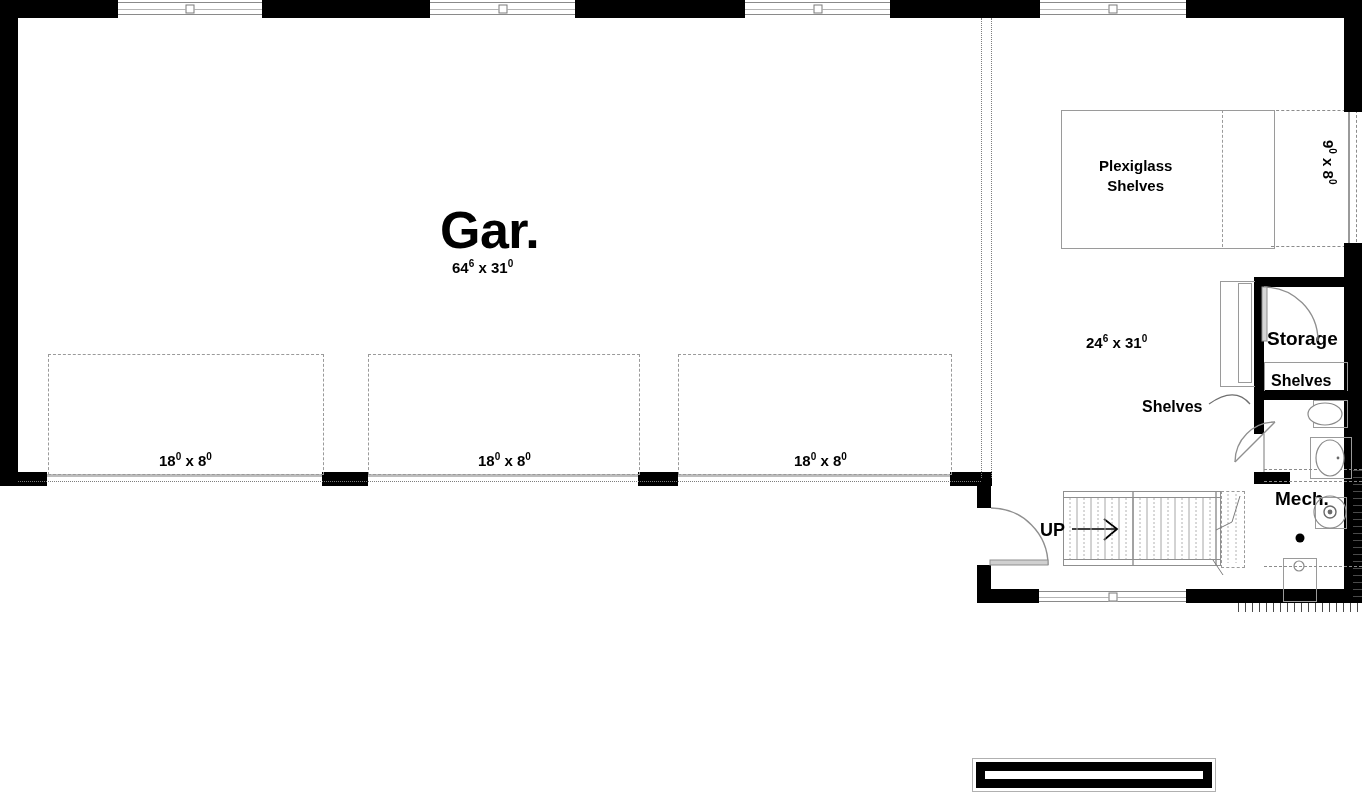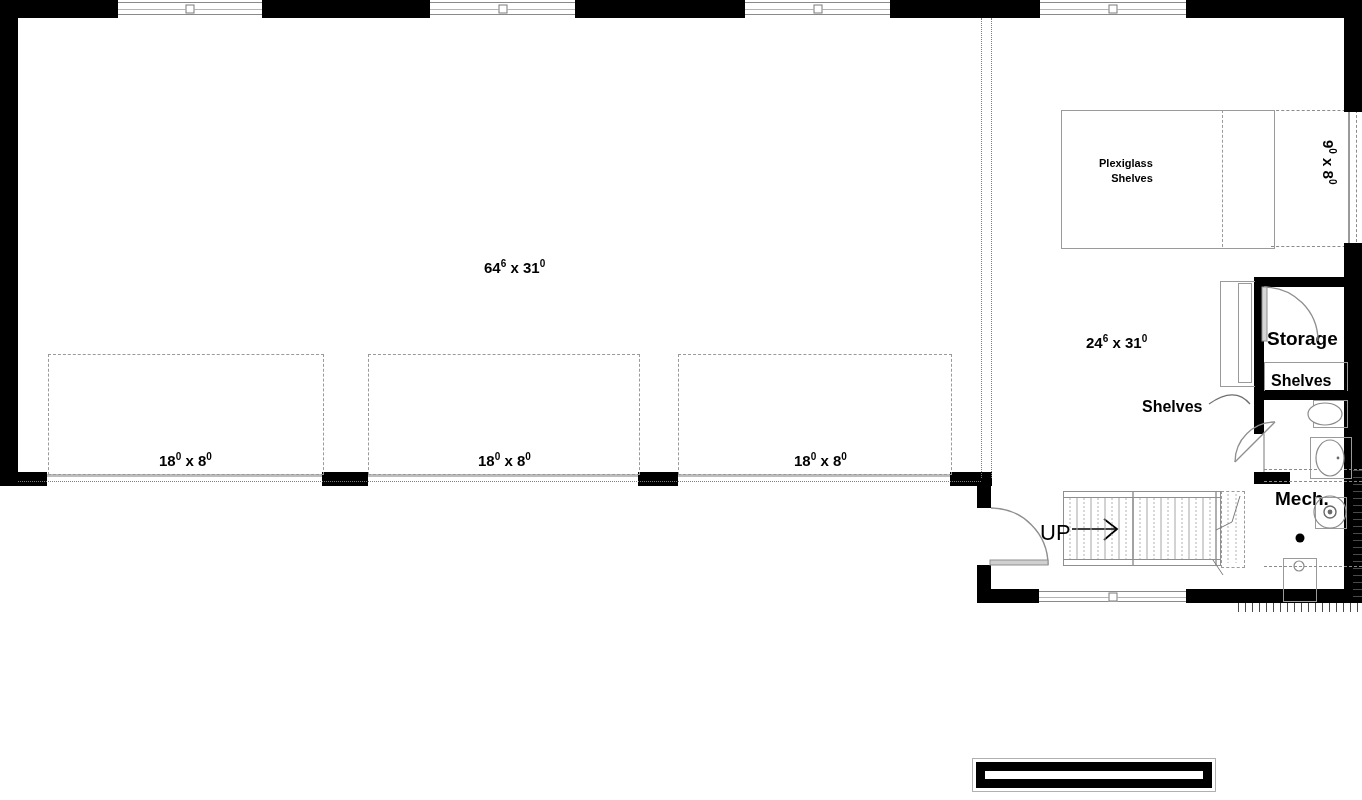--- a/index.html
+++ b/index.html
@@ -24,23 +24,23 @@
   .dot-v{position:absolute;border-left:1px dotted #7d7d7d;}
   .box{position:absolute;border:1px solid #9a9a9a;background:transparent;}
   .boxd{position:absolute;border:1px dashed #9a9a9a;background:transparent;}
   
   .lbl{position:absolute;white-space:nowrap;color:#000;font-weight:bold;}
   .room-big{font-size:52px;letter-spacing:-0.5px;}
   .room-sm{font-size:19px;}
   .dim{font-size:15px;font-weight:bold;}
   .dim sup{font-size:10px;font-weight:bold;vertical-align:super;line-height:0;}
   .note{font-size:16px;font-weight:bold;}
-  .ceil{font-size:11px;font-weight:bold;text-align:right;line-height:1.35;}
+  .ceil{font-size:15px;font-weight:bold;text-align:center;line-height:1.35;}
   .rot{transform:rotate(90deg);transform-origin:left top;}
-  .up{font-size:22px;font-weight:normal;}
+  .up{font-size:18px;font-weight:bold;}
   
   .win{position:absolute;background:#ffffff;border-top:1px solid #8a8a8a;border-bottom:1px solid #8a8a8a;box-sizing:border-box;}
   .win:after{content:"";position:absolute;left:0;right:0;top:50%;height:1px;background:#b5b5b5;}
   .win-nub{position:absolute;width:7px;height:7px;border:1px solid #7a7a7a;background:#fff;top:50%;left:50%;transform:translate(-50%,-50%);z-index:2;}
   
   .gdoor{position:absolute;background:#bdbdbd;height:3px;}
   
   svg.ov{position:absolute;left:0;top:0;width:1362px;height:800px;overflow:visible;pointer-events:none;}
   
   .stair-frame{position:absolute;border:1px solid #8f8f8f;box-sizing:border-box;background:#fff;}
@@ -150,21 +150,22 @@
   <div class="box" style="left:1315px;top:497px;width:30px;height:30px;"></div>
   <div class="box" style="left:1283px;top:558px;width:32px;height:42px;"></div>
   <div class="dash-h" style="left:1264px;top:566px;width:98px;"></div>
 
   <div class="lbl dim" style="left:1086px;top:334px;text-align:center;">
     <span>24</span><sup>6</sup>
     <span>x</span>
     <span>31</span><sup>0</sup>
   </div>
 
-  <div class="lbl dim" style="left:452px;top:259px;margin-left:32px;">
+  <div class="lbl room-big" style="left:440px;top:200px;">Gar.</div>
+  <div class="lbl dim" style="left:452px;top:259px;">
     <span>64</span><sup>6</sup>
     <span>x</span>
     <span>31</span><sup>0</sup>
   </div>
 
   <div class="lbl dim" style="left:159px;top:452px;">
     <span>18</span><sup>0</sup>
     <span>x</span>
     <span>8</span><sup>0</sup>
   </div>

